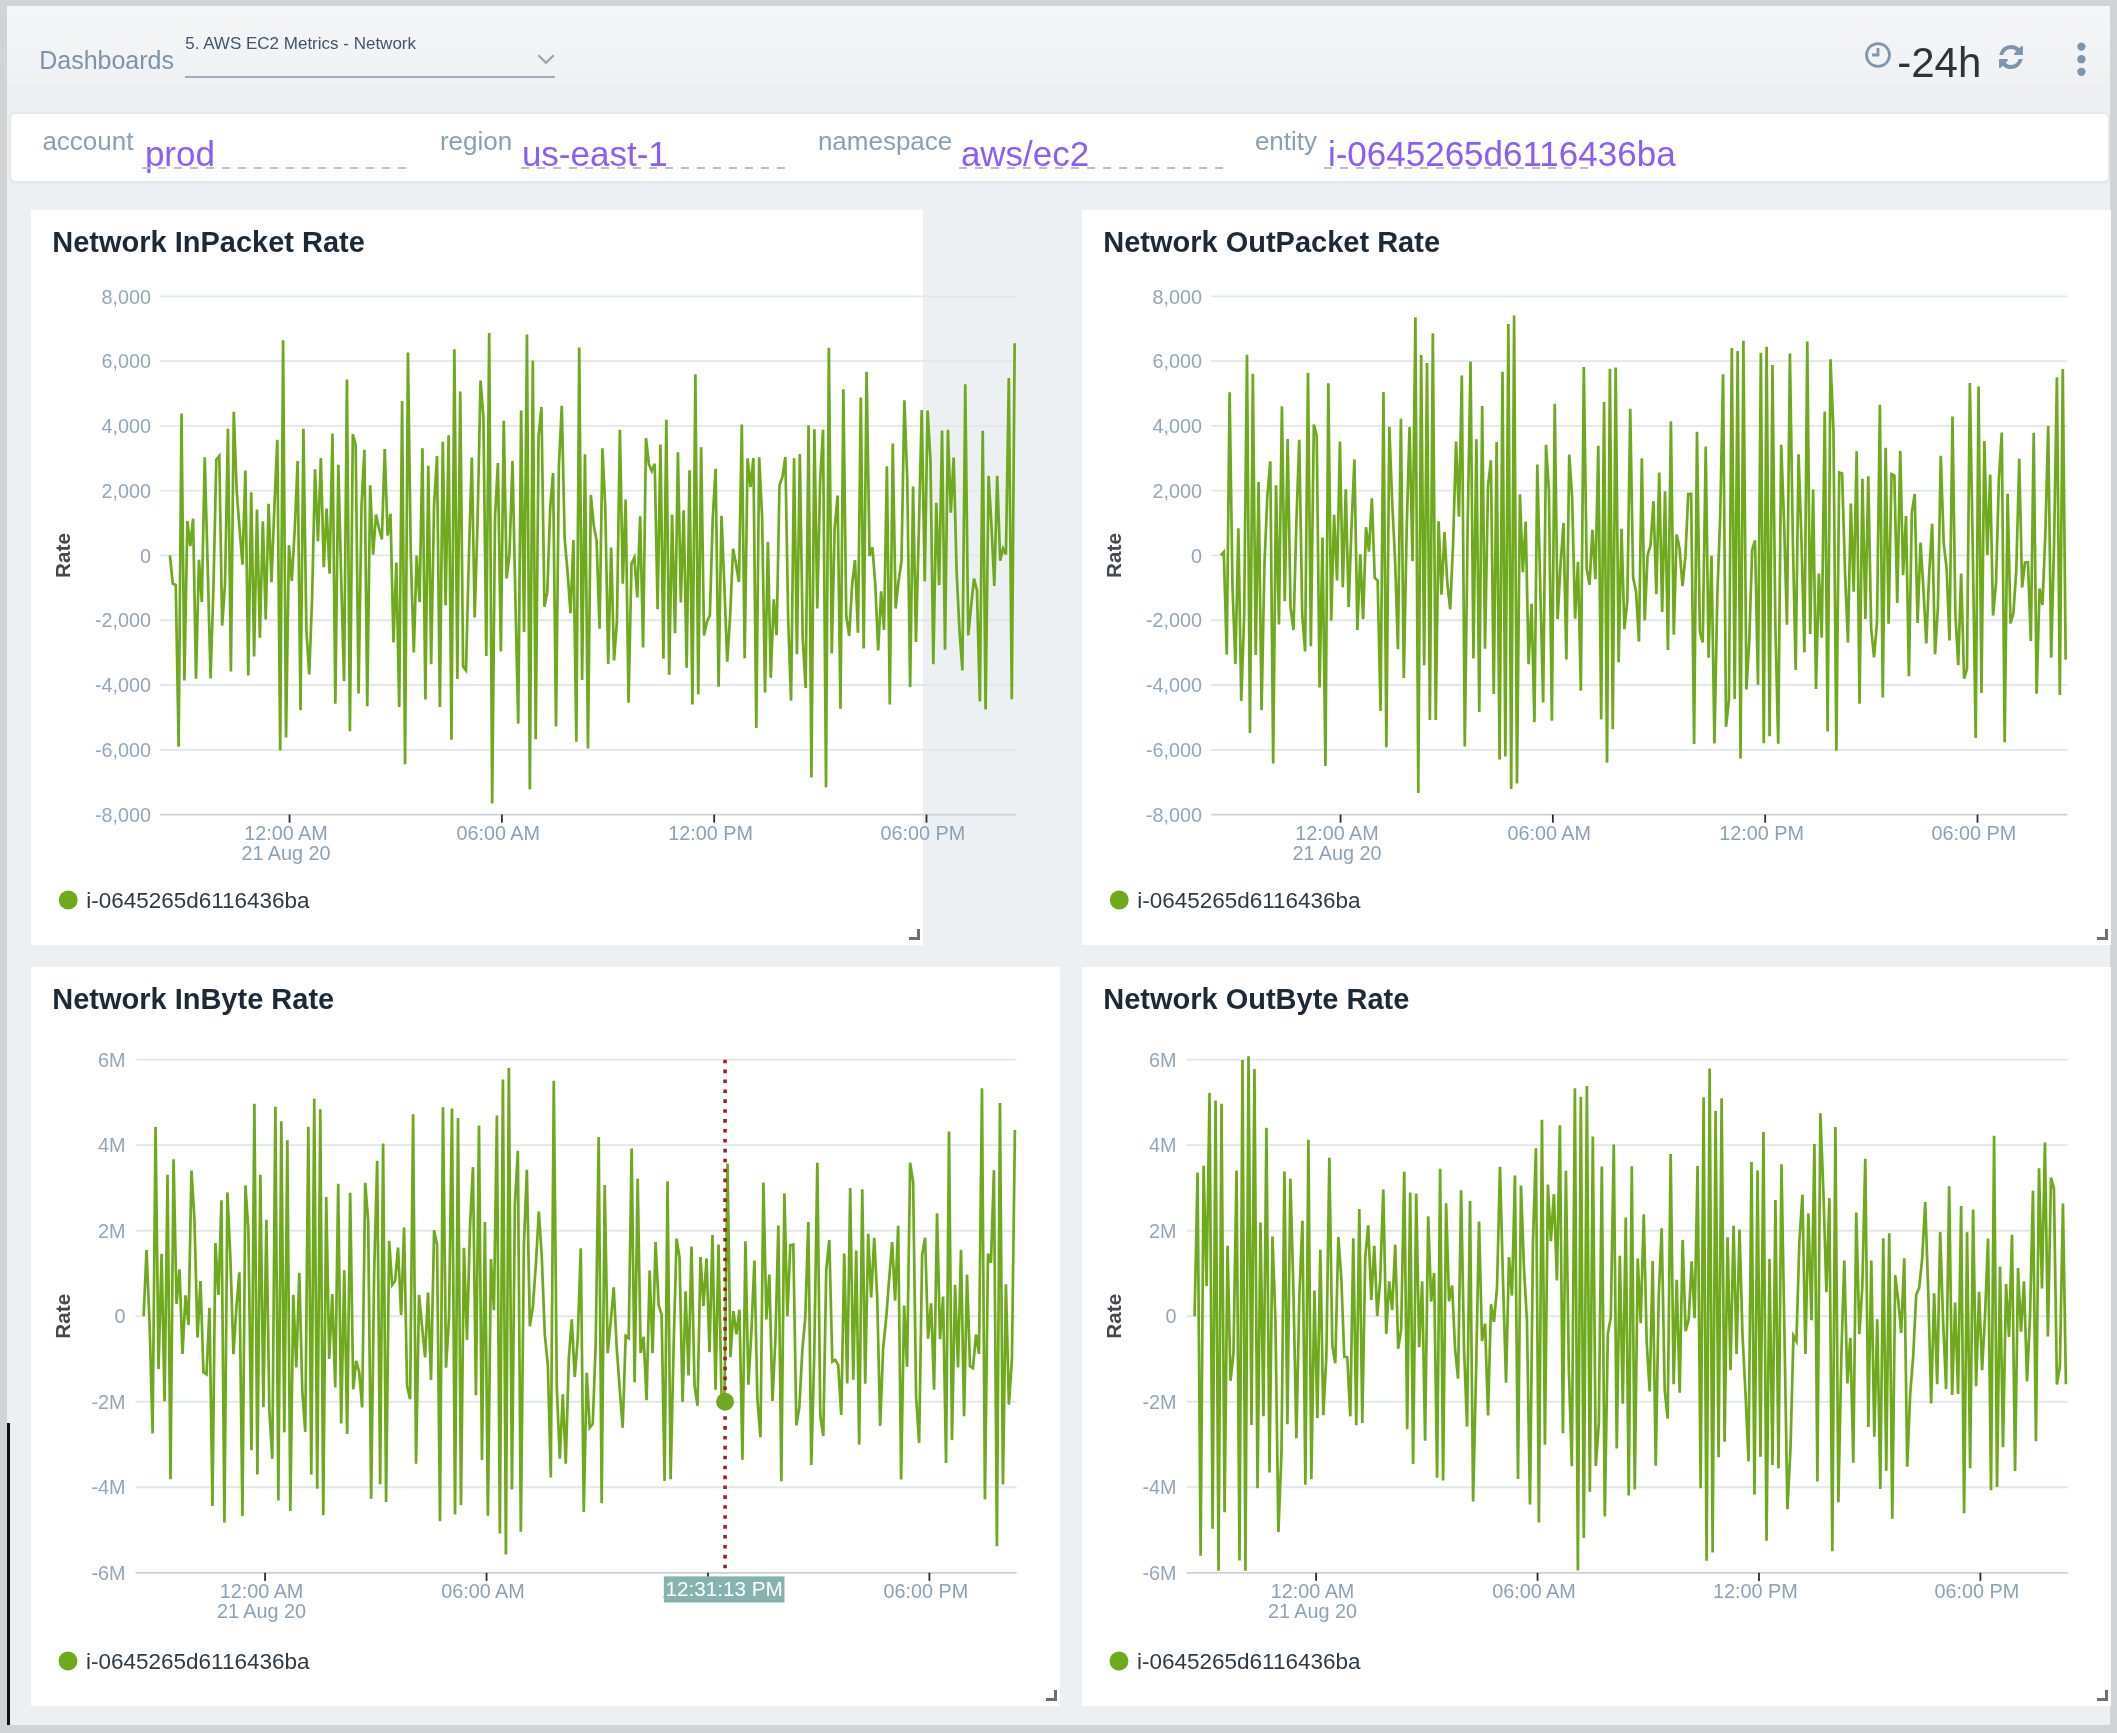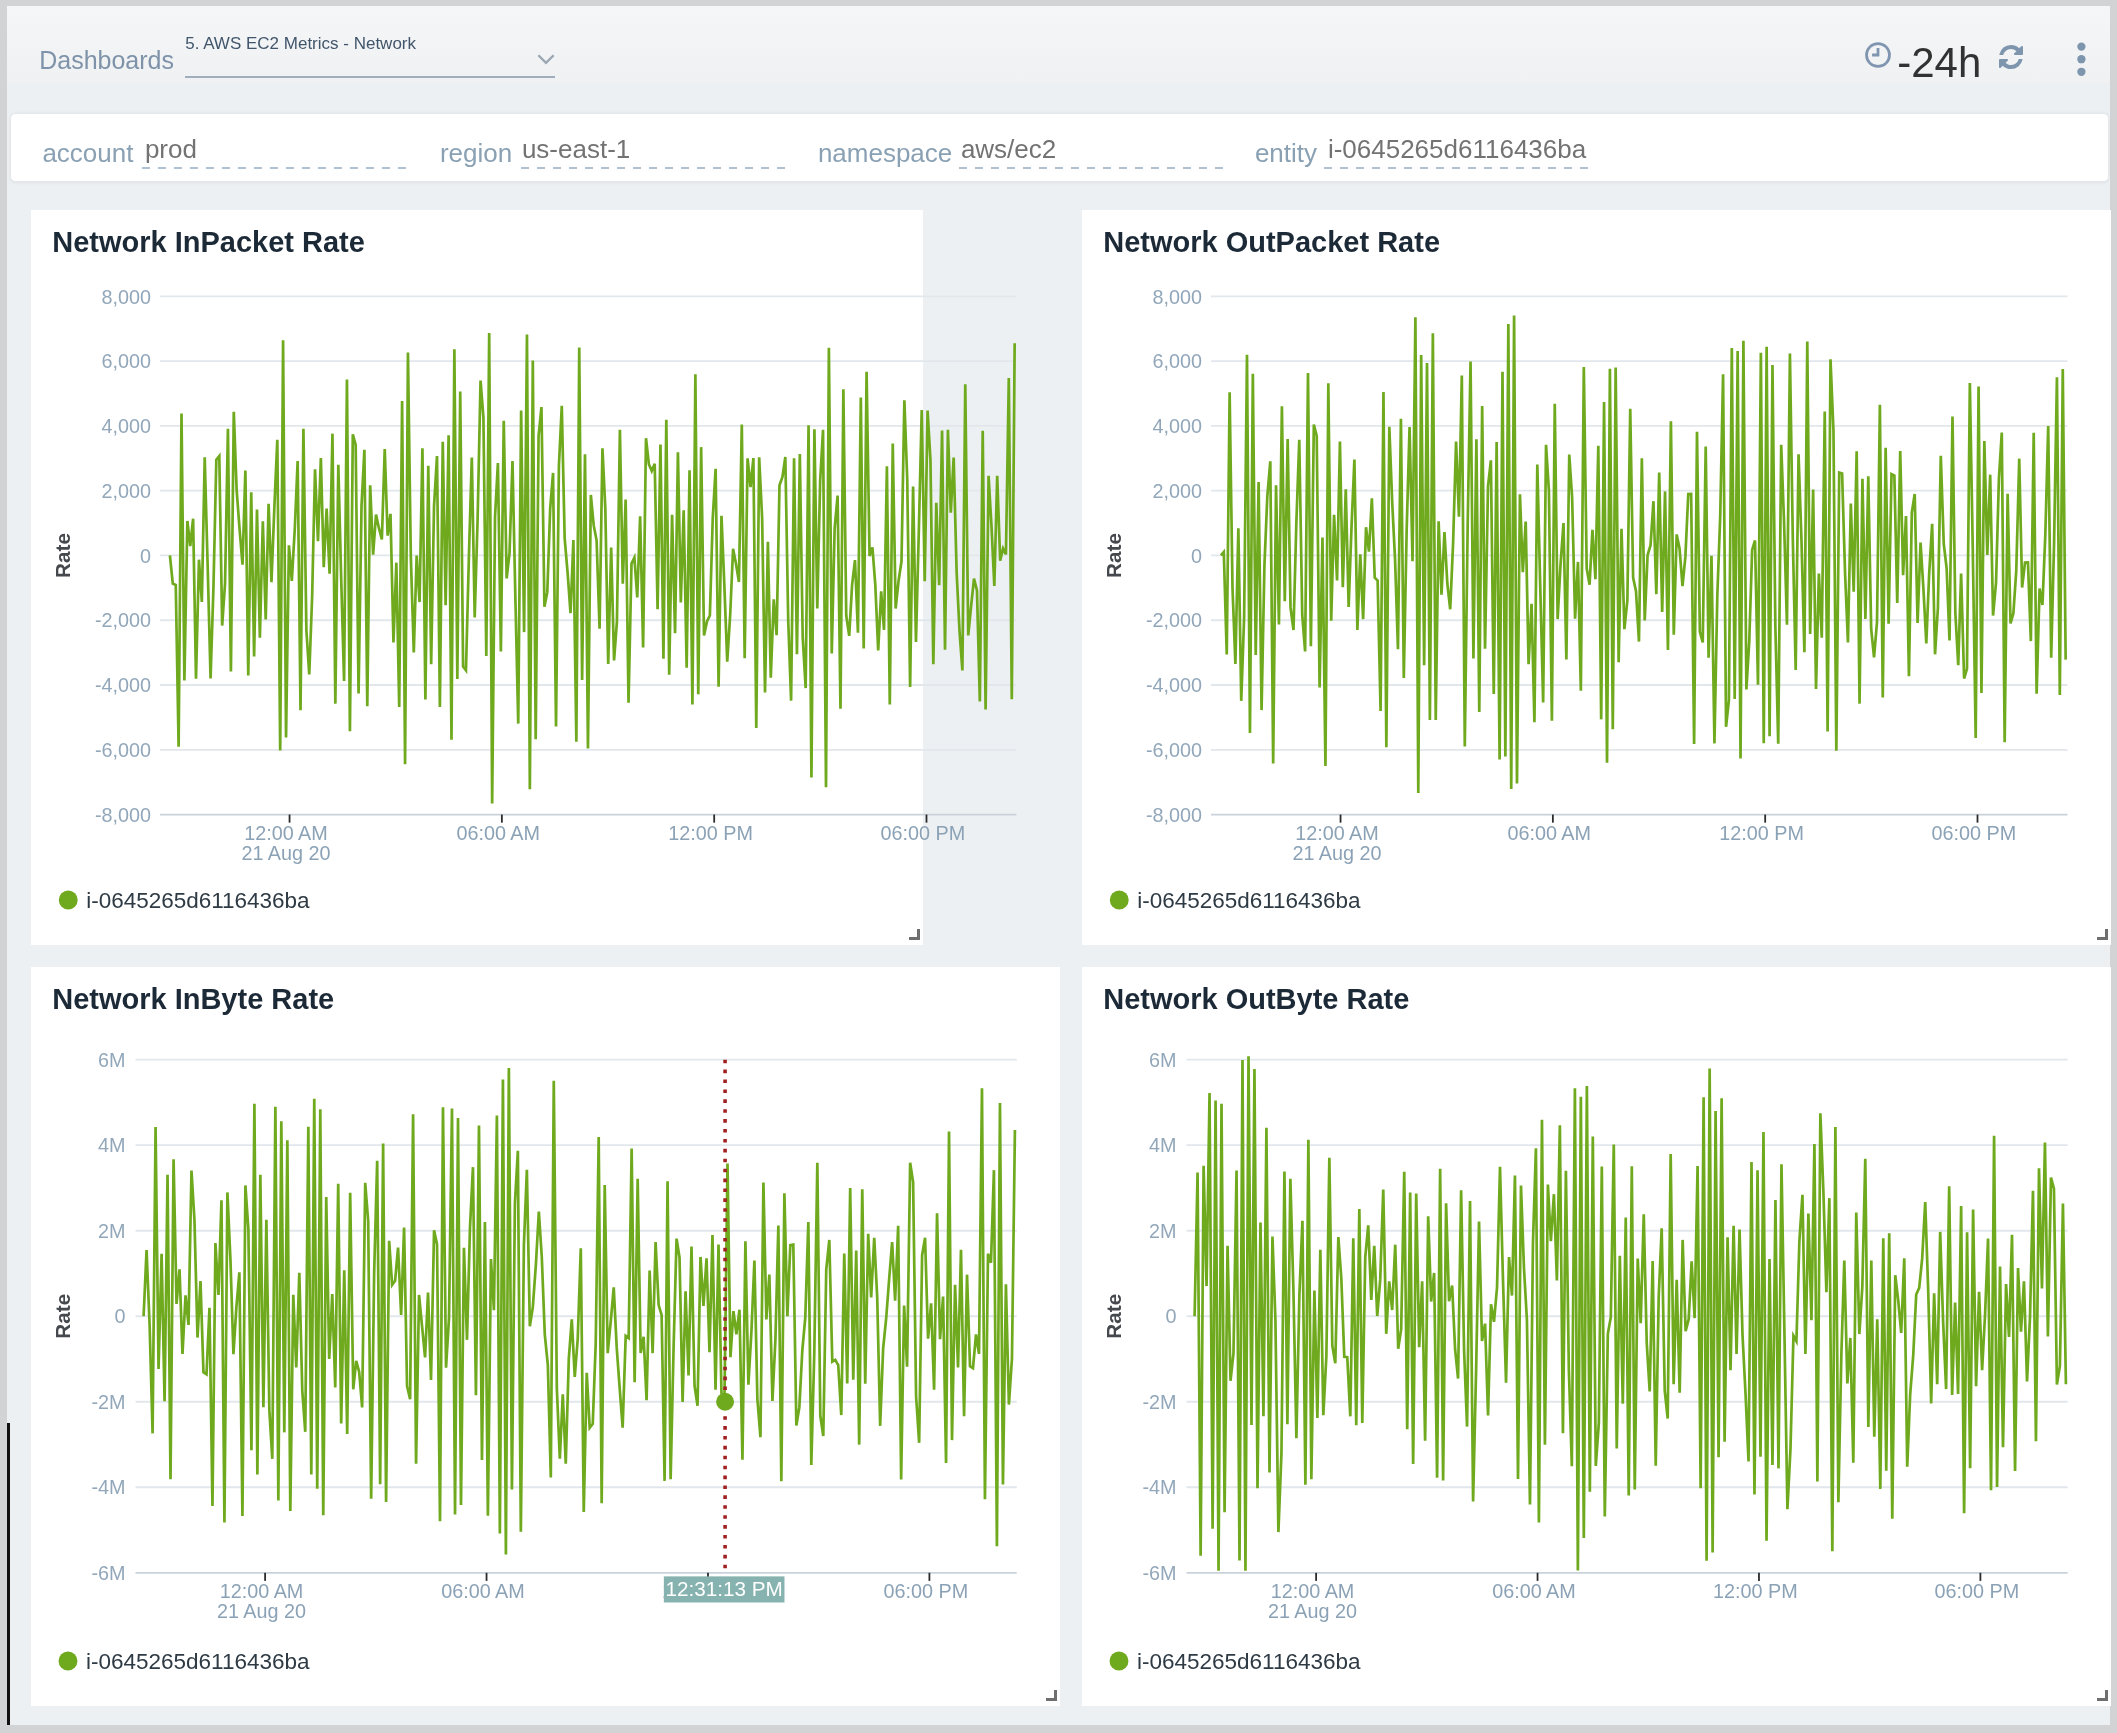--- a/index.html
+++ b/index.html
@@ -2,22 +2,22 @@
 <html style="font-size:14.4px"><head><meta charset="utf-8"><style>
 html,body{margin:0;padding:0}
 body{width:2117px;height:1734px;background:#d2d3d4;font-family:"Liberation Sans",sans-serif;position:relative;overflow:hidden}
 .app{position:absolute;left:7.2px;top:6.3px;width:2103px;height:1719px;background:#edf0f2;border-radius:7.2px 7.2px 0 0}
 .header{position:absolute;left:0;top:0;width:100%;height:77px;background:linear-gradient(180deg,#f4f6f7,#eff1f3)}
 .hd-label{position:absolute;left:32px;top:40px;font-size:25px;color:#7e93a9}
 .hd-title{position:absolute;left:178px;top:28px;font-size:17px;color:#42566b}
 .hd-underline{position:absolute;left:178px;top:70px;width:370px;height:1.8px;background:#9fadbd}
 .m24{position:absolute;left:1890px;top:33px;font-size:42px;font-weight:500;color:#323232}
 .filter{position:absolute;left:2.7px;top:107px;width:2097px;height:67px;background:#fff;border:0.9px solid #e4e8eb;border-radius:5.4px;box-shadow:0 0.9px 2.7px rgba(40,60,80,.07)}
-.fl{position:absolute;top:24px;font-size:26px;color:#8aa1b4}
-.fv{position:absolute;top:20px;font-size:26px;color:#737373}
+.fl{position:absolute;top:12px;font-size:26px;color:#8aa1b4}
+.fv{position:absolute;top:20px;font-size:35px;color:#8b5cf6}
 .fd{position:absolute;top:53px;height:1.8px;background:repeating-linear-gradient(90deg,#b0c2d1 0 8px,transparent 8px 16px)}
 .panel{position:absolute;background:#fff}
 .ptitle{position:absolute;left:21px;top:15.3px;font-size:29px;font-weight:bold;color:#1c2937}
 .grip{position:absolute;right:3.6px;bottom:5.4px;width:8px;height:8px;border-right:3.6px solid #6f6f6f;border-bottom:3.6px solid #6f6f6f}
 .blackline{position:absolute;left:0;top:1417px;width:2.7px;height:302px;background:#111}
 </style></head><body>
 <div class="app">
 <div class="header">
 <div class="hd-label">Dashboards</div>
 <div class="hd-title">5. AWS EC2 Metrics - Network</div>

